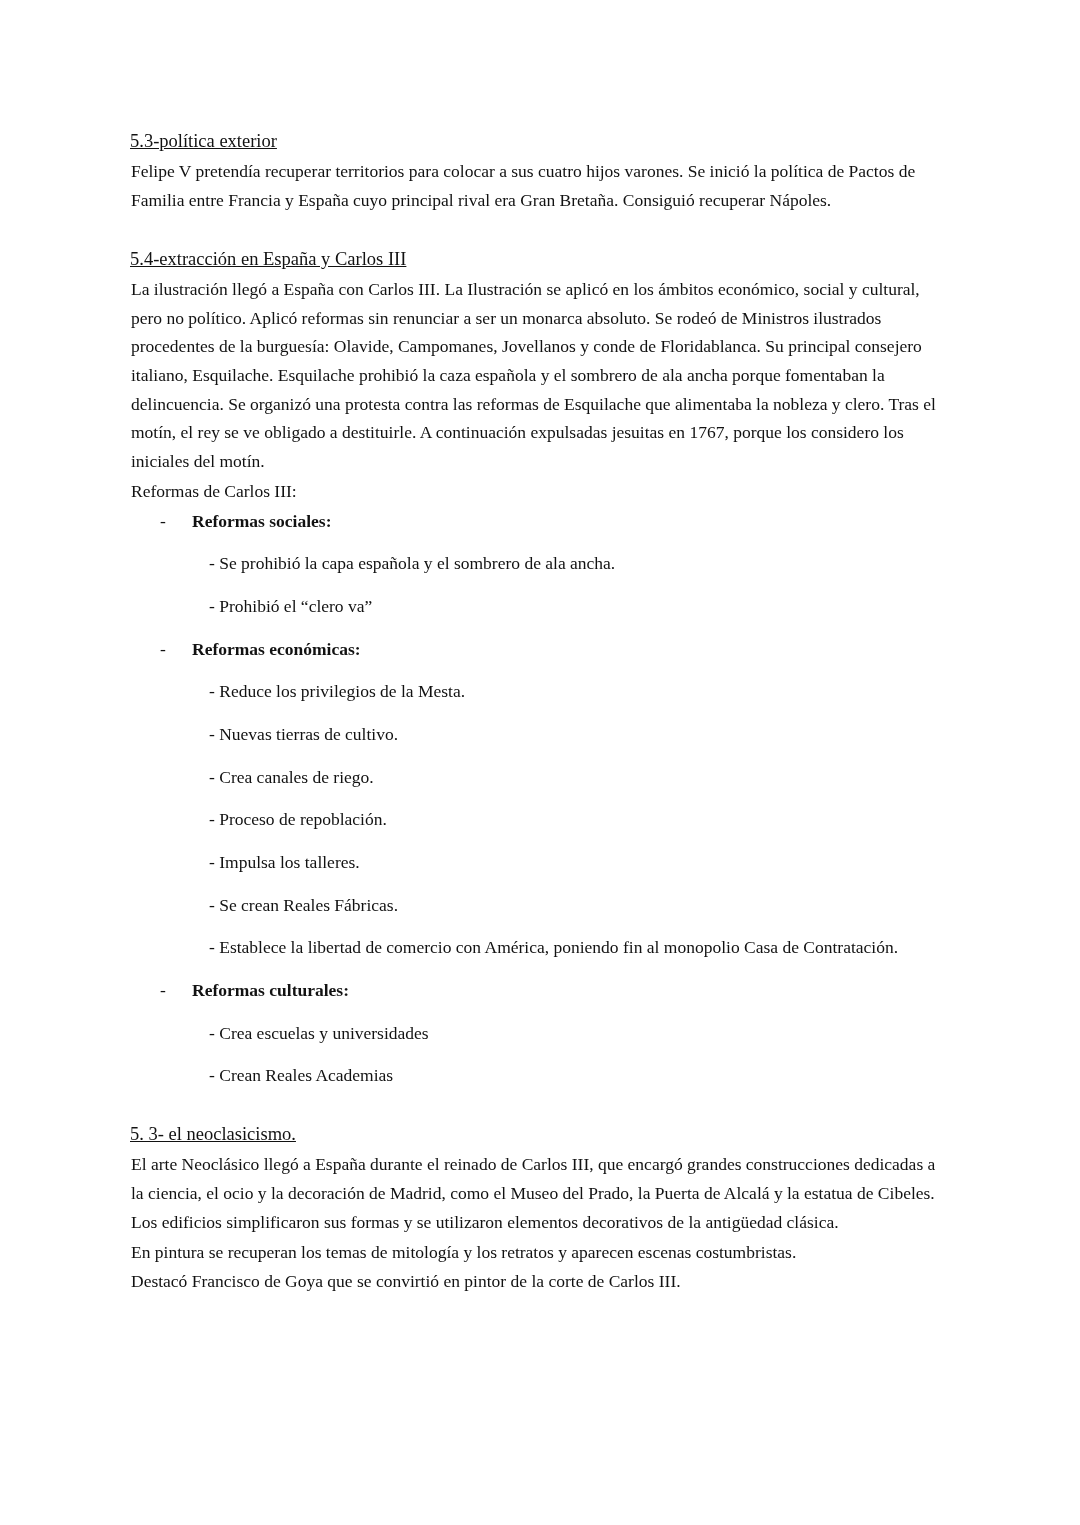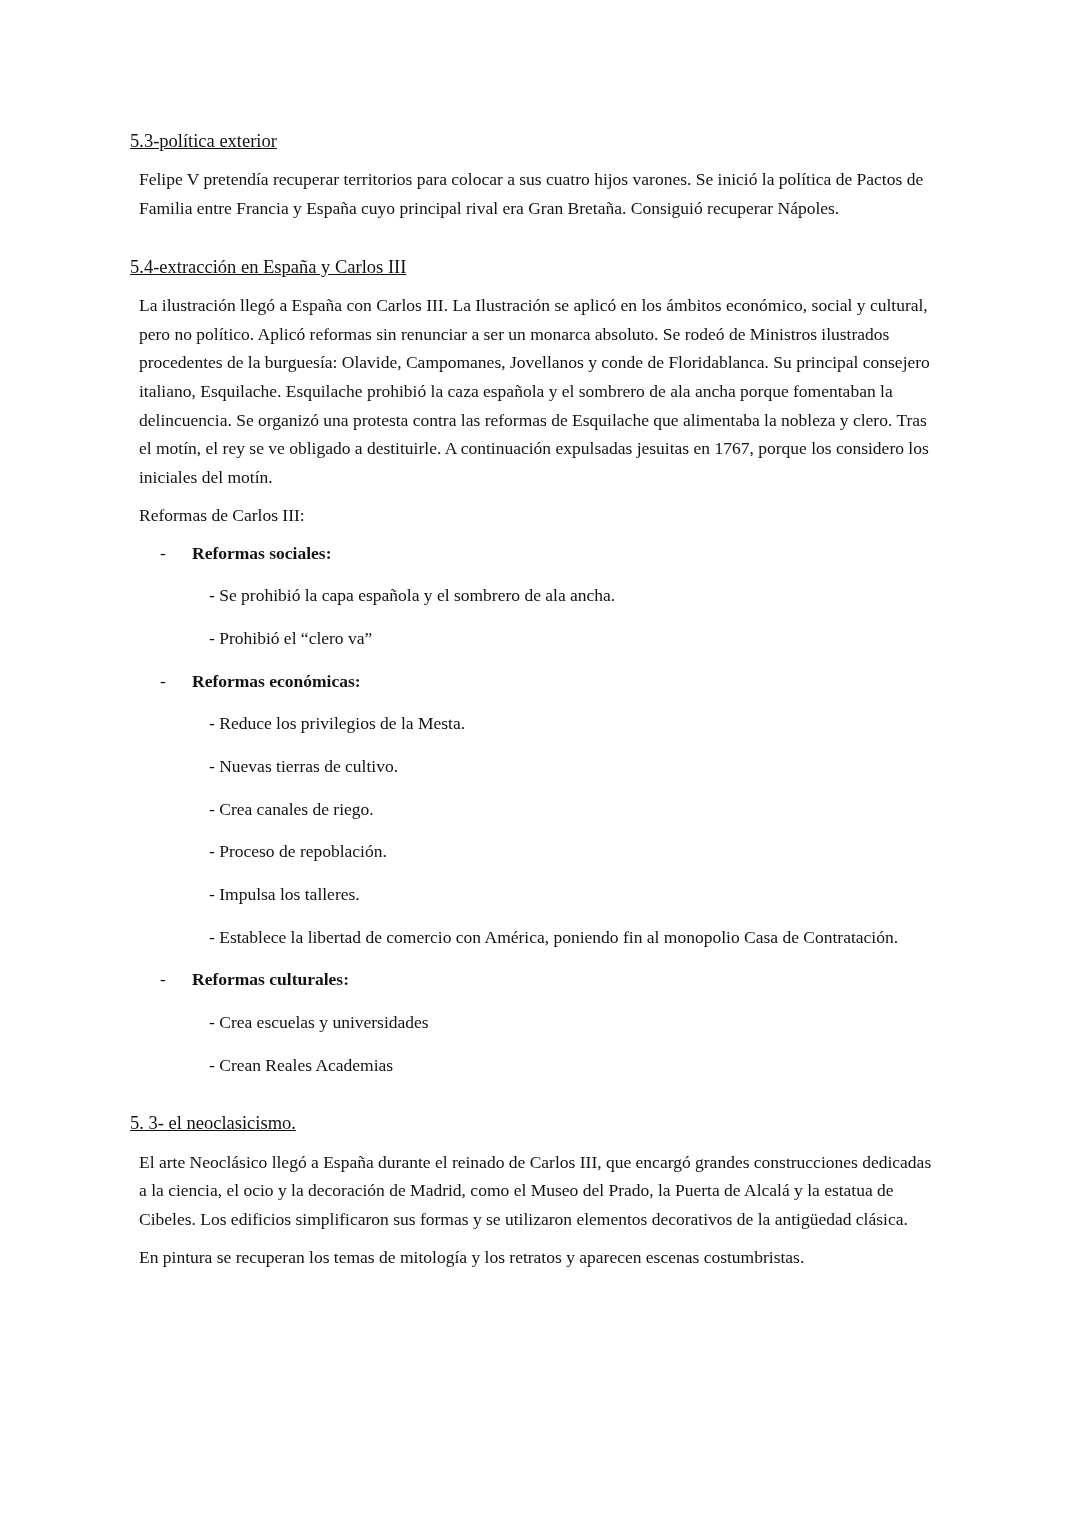--- a/index.html
+++ b/index.html
@@ -25,21 +25,21 @@
     margin-bottom: 0;
   }
   .heading {
     font-size: 18.5px;
     font-weight: normal;
     text-decoration: underline;
     margin: 0;
     padding: 0;
   }
   p.para {
-    margin: 9px;
+    margin: 1px;
     padding: 0;
   }
   .group {
     margin: 0;
   }
   .group-row {
     display: flex;
     padding-left: 30px;
   }
   .group-dash {
@@ -82,32 +82,34 @@
     <div class="group">
       <div class="group-row">
         <span class="group-dash">-</span>
         <span class="group-label">Reformas económicas:</span>
       </div>
       <div class="sub-item">- Reduce los privilegios de la Mesta.</div>
       <div class="sub-item">- Nuevas tierras de cultivo.</div>
       <div class="sub-item">- Crea canales de riego.</div>
       <div class="sub-item">- Proceso de repoblación.</div>
       <div class="sub-item">- Impulsa los talleres.</div>
+      <div class="sub-item">- Se crean Reales Fábricas.</div>
       <div class="sub-item">- Establece la libertad de comercio con América, poniendo fin al monopolio Casa de Contratación.</div>
     </div>
 
     <div class="group">
       <div class="group-row">
         <span class="group-dash">-</span>
         <span class="group-label">Reformas culturales:</span>
       </div>
       <div class="sub-item">- Crea escuelas y universidades</div>
       <div class="sub-item">- Crean Reales Academias</div>
     </div>
   </div>
 
   <div class="section">
     <h2 class="heading">5. 3- el neoclasicismo.</h2>
     <p class="para">El arte Neoclásico llegó a España durante el reinado de Carlos III, que encargó grandes construcciones dedicadas a la ciencia, el ocio y la decoración de Madrid, como el Museo del Prado, la Puerta de Alcalá y la estatua de Cibeles. Los edificios simplificaron sus formas y se utilizaron elementos decorativos de la antigüedad clásica.</p>
     <p class="para">En pintura se recuperan los temas de mitología y los retratos y aparecen escenas costumbristas.</p>
+    <p class="para">Destacó Francisco de Goya que se convirtió en pintor de la corte de Carlos III.</p>
   </div>
 
 </div>
 
 </body></html>

